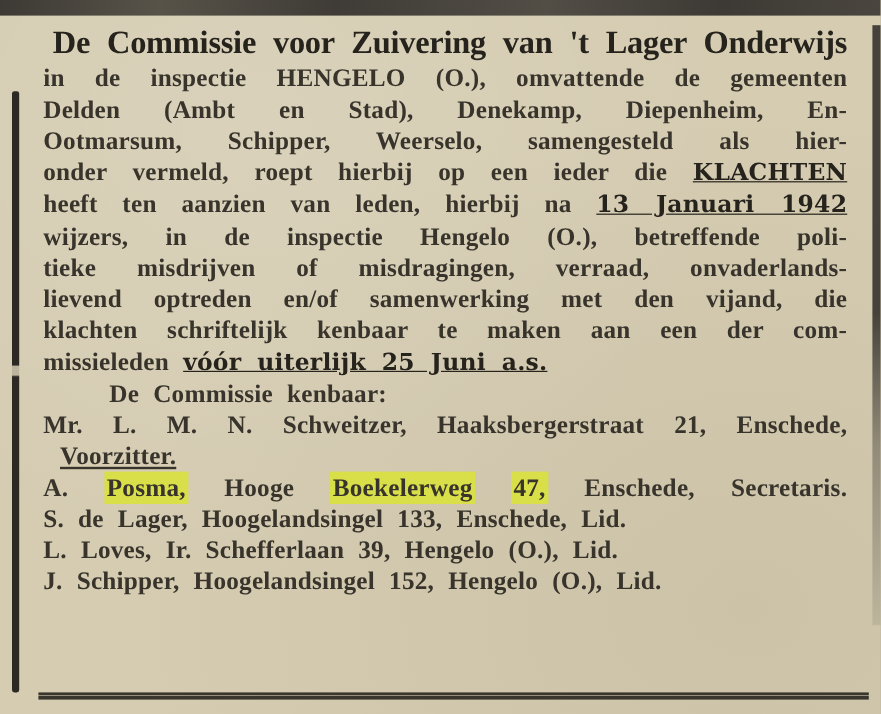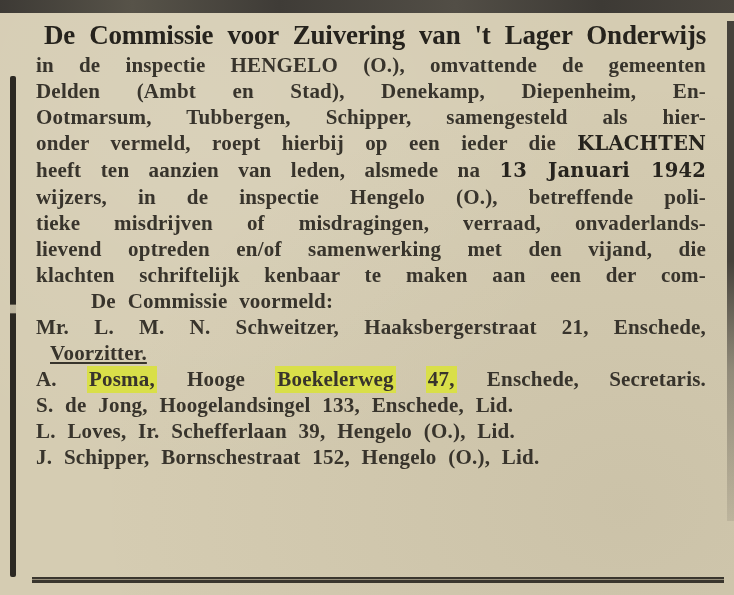--- a/index.html
+++ b/index.html
@@ -55,20 +55,21 @@
   }
   .title-line{
     font-size:27px;line-height:30px;letter-spacing:-0.2px;
     padding-left:8px;color:var(--ink-strong);
     margin-bottom:2px;
   }
   .seg-strong{
     font-family:"DejaVu Serif",serif;
     font-size:0.93em;
     color:var(--ink-strong);
+    text-decoration:underline;
   }
   .seg-hl{
     background:var(--hl);
     padding:1px 2px 2px 2px;
   }
   .indent-lg{padding-left:55px;}
   .indent-sm{padding-left:14px;text-decoration:underline;}
 </style>
 </head>
 <body>
@@ -77,35 +78,36 @@
   <div class="top-bar"></div>
   <div class="rule-left"></div>
   <div class="rule-right"></div>
   <div class="rule-bottom"></div>
 
   <div class="text-col">
     <div class="line title-line just">De Commissie voor Zuivering van 't Lager Onderwijs</div>
 
     <div class="line just"><span>in de inspectie HENGELO (O.), omvattende de gemeenten</span></div>
     <div class="line just"><span>Delden (Ambt en Stad), Denekamp, Diepenheim, En-</span></div>
-    <div class="line just"><span>Ootmarsum, Tubbergen, Schipper, samengesteld als hier-</span></div>
+    <div class="line just"><span>Ootmarsum, Schipper, Weerselo, samengesteld als hier-</span></div>
 
     <div class="line just"><span>onder vermeld, roept hierbij op een ieder die </span><span class="seg-strong">KLACHTEN</span></div>
-    <div class="line just"><span>heeft ten aanzien van leden, alsmede na </span><span class="seg-strong">13 Januari 1942</span></div>
+    <div class="line just"><span>heeft ten aanzien van leden, hierbij na </span><span class="seg-strong">13 Januari 1942</span></div>
 
     <div class="line just"><span>wijzers, in de inspectie Hengelo (O.), betreffende poli-</span></div>
     <div class="line just"><span>tieke misdrijven of misdragingen, verraad, onvaderlands-</span></div>
     <div class="line just"><span>lievend optreden en/of samenwerking met den vijand, die</span></div>
     <div class="line just"><span>klachten schriftelijk kenbaar te maken aan een der com-</span></div>
 
+    <div class="line"><span>missieleden </span><span class="seg-strong">vóór uiterlijk 25 Juni a.s.</span></div>
 
-    <div class="line indent-lg"><span>De Commissie voormeld:</span></div>
+    <div class="line indent-lg"><span>De Commissie kenbaar:</span></div>
 
     <div class="line just"><span>Mr. L. M. N. Schweitzer, Haaksbergerstraat 21, Enschede,</span></div>
     <div class="line indent-sm"><span>Voorzitter.</span></div>
 
     <div class="line just"><span>A. </span><span class="seg-hl">Posma,</span><span> Hooge </span><span class="seg-hl">Boekelerweg</span><span> </span><span class="seg-hl">47,</span><span> Enschede, Secretaris.</span></div>
 
-    <div class="line"><span>S. de Jong, Hoogelandsingel 133, Enschede, Lid.</span></div>
+    <div class="line"><span>S. de Lager, Hoogelandsingel 133, Enschede, Lid.</span></div>
     <div class="line"><span>L. Loves, Ir. Schefferlaan 39, Hengelo (O.), Lid.</span></div>
-    <div class="line"><span>J. Schipper, Bornschestraat 152, Hengelo (O.), Lid.</span></div>
+    <div class="line"><span>J. Schipper, Hoogelandsingel 152, Hengelo (O.), Lid.</span></div>
   </div>
 </div>
 
 </body></html>

